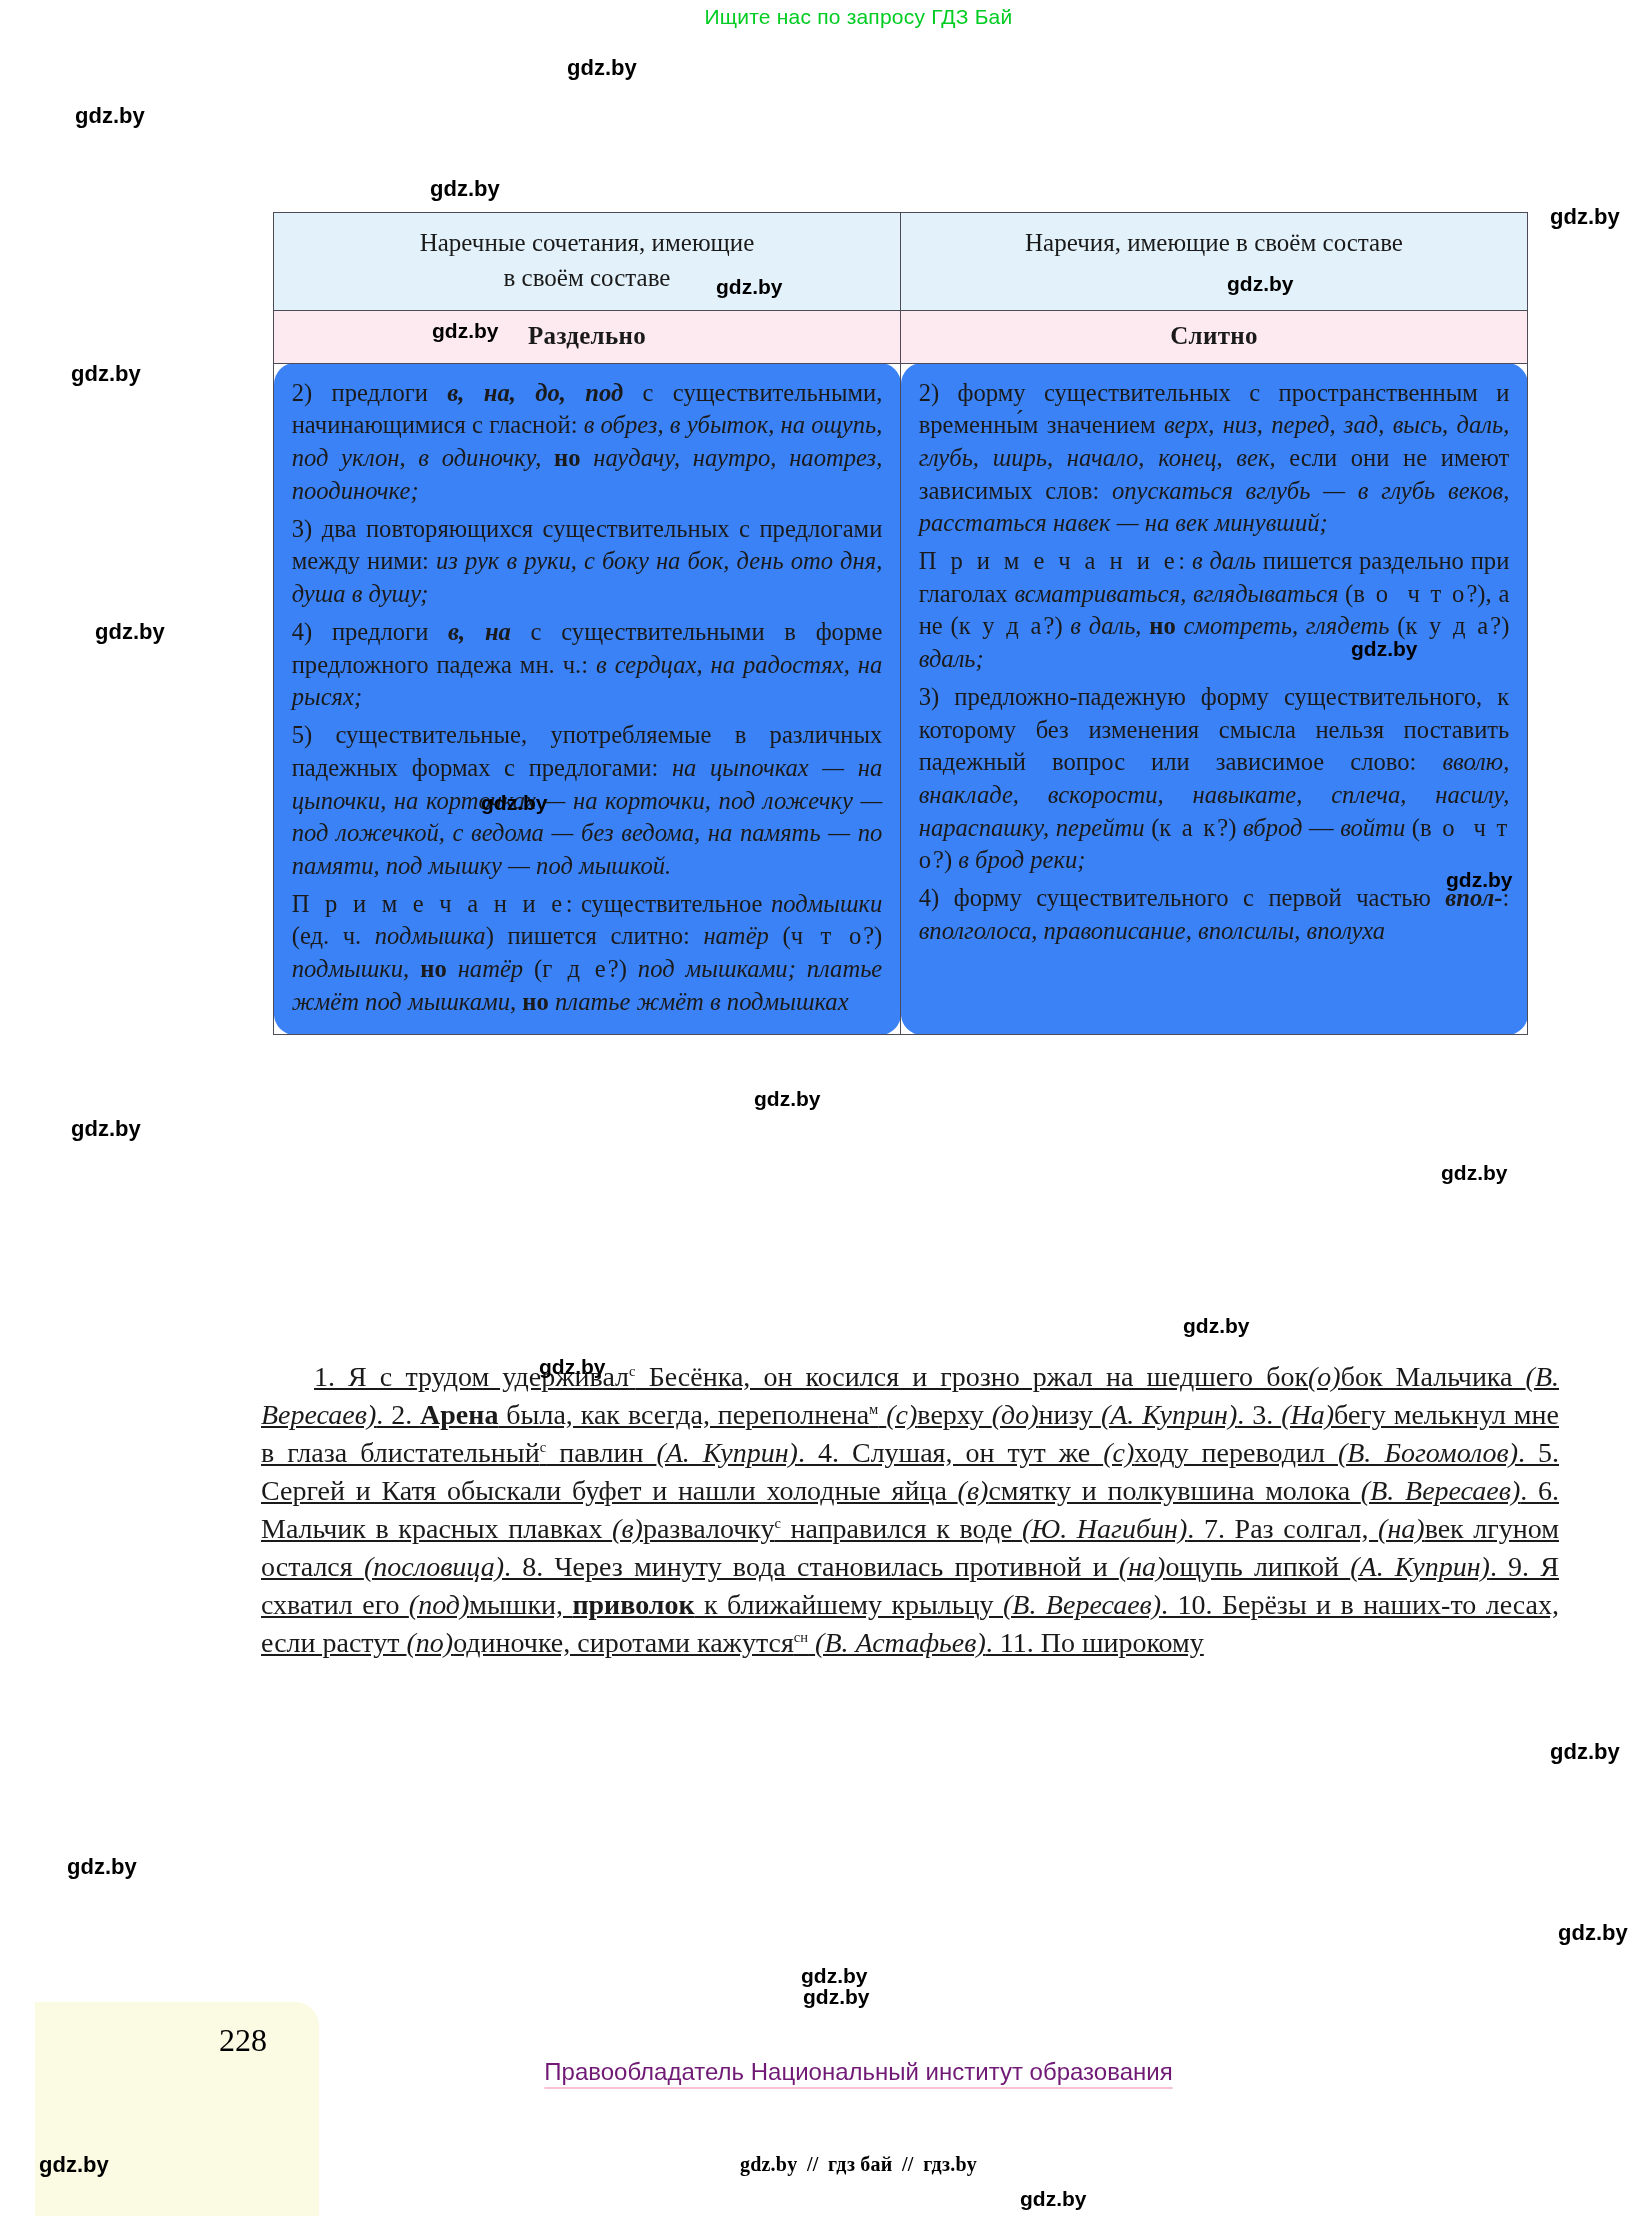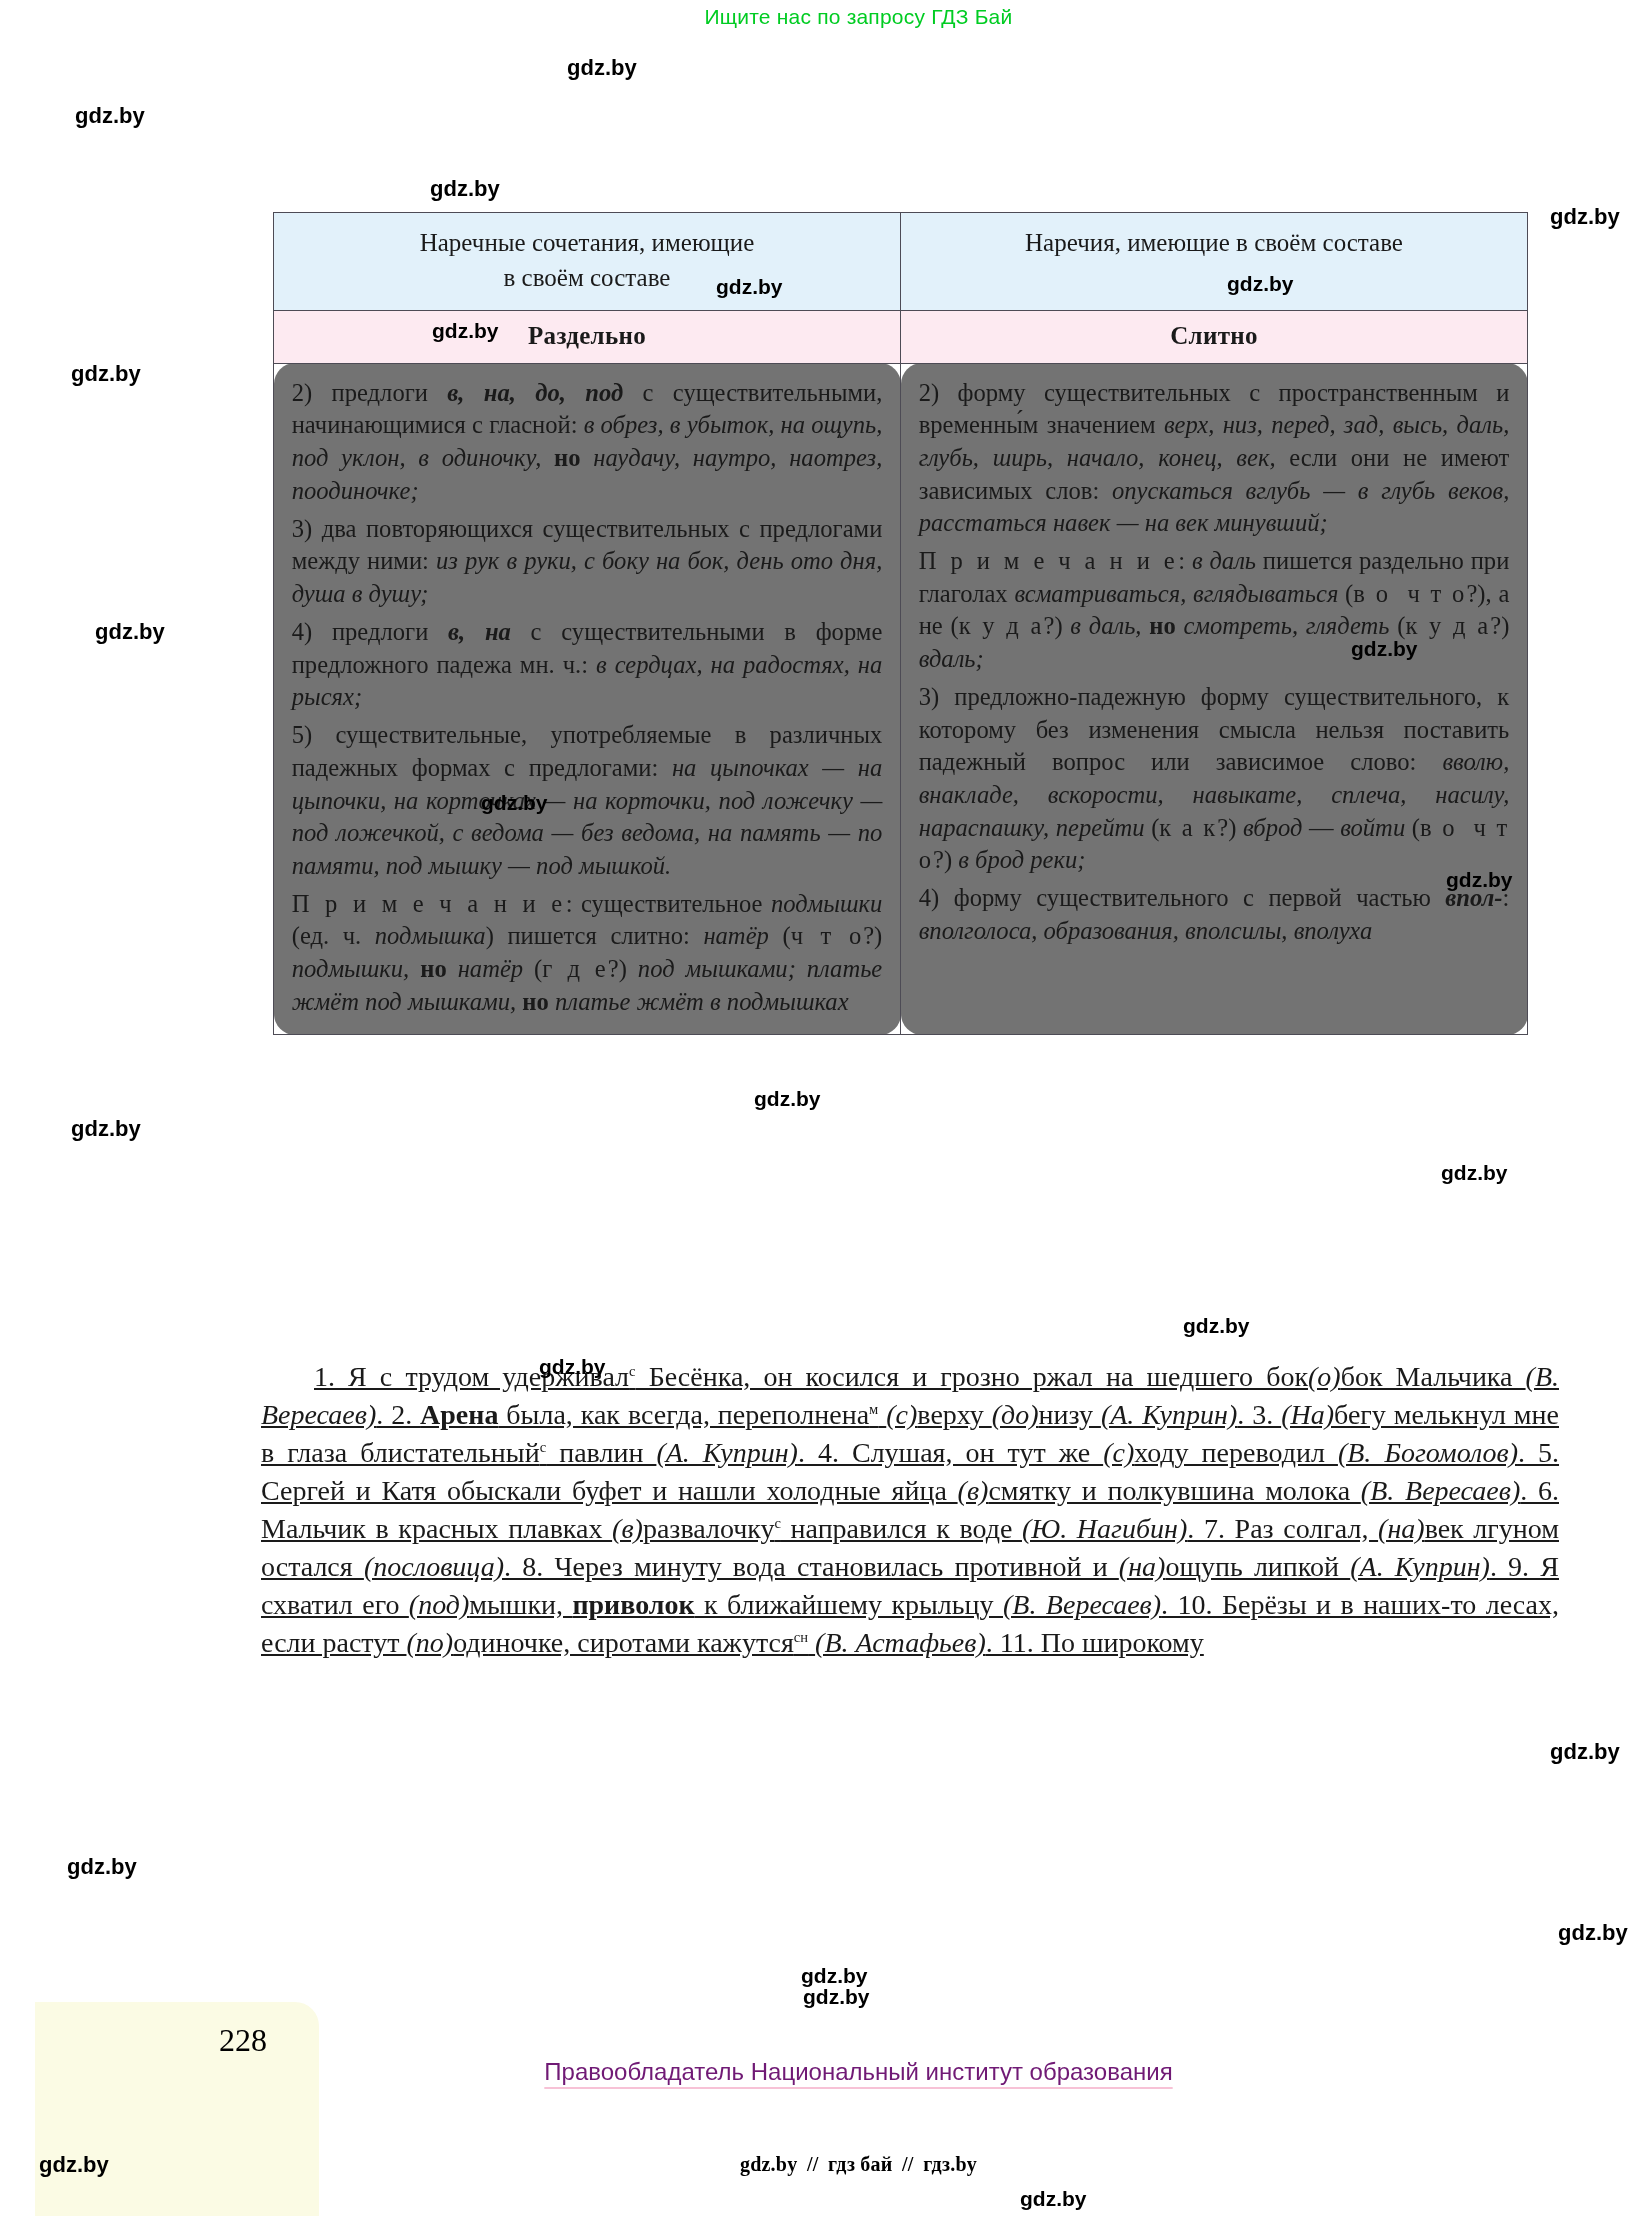--- a/index.html
+++ b/index.html
@@ -73,21 +73,21 @@
   }
   .hdr-blue {
     background: #e2f1fa;
     text-align: center;
     font-size: 25px;
     padding: 13px 14.5px 14.5px 14.5px !important;
     line-height: 1.38;
   }
   .hdr-blue .l2 { display:block; }
   .body-cell {
-    background: #737373;
+    background: #3b82f6;
     padding: 13px 17.7px 16px 17.7px !important;
     font-size: 24.6px;
     line-height: 1.325;
     border-radius: 21px;
   }
   .body-cell p {
     margin: 0 0 5.6px 0;
     text-align: justify;
     text-justify: inter-word;
   }
@@ -212,21 +212,21 @@
           <p>3) два повторяющихся существительных с предлогами между ними: <span class="it">из рук в руки, с боку на бок, день ото дня, душа в душу;</span></p>
           <p>4)&nbsp;предлоги <span class="bi">в, на</span> с существительными в форме предложного падежа мн. ч.: <span class="it">в сердцах, на радостях, на рысях;</span></p>
           <p>5) существительные, употребляемые в различных падежных формах с предлогами: <span class="it">на цыпочках — на цыпочки, на корточках — на корточки, под ложечку — под ложечкой, с ведома — без ведома, на память — по памяти, под мышку — под мышкой.</span></p>
           <p><span class="sp">П р и м е ч а н и е</span>: существительное <span class="it">подмышки</span> (ед. ч. <span class="it">подмышка</span>) пишется слитно: <span class="it">натёр</span> (<span class="spq">ч т о</span>?) <span class="it">подмышки,</span> <span class="bd">но</span> <span class="it">натёр</span> (<span class="spq">г д е</span>?) <span class="it">под мышками; платье жмёт под мышками,</span> <span class="bd">но</span> <span class="it">платье жмёт в подмышках</span></p>
         </td>
 
         <td class="body-cell">
           <p>2) форму существительных с пространственным и временны́м значением <span class="it">верх, низ, перед, зад, высь, даль, глубь, ширь, начало, конец, век,</span> если они не имеют зависимых слов: <span class="it">опускаться вглубь — в глубь веков, расстаться навек — на век минувший;</span></p>
           <p><span class="sp">П р и м е ч а н и е</span>: <span class="it">в даль</span> пишется раздельно при глаголах <span class="it">всматриваться, вглядываться</span> (<span class="spq">в о &nbsp;ч т о</span>?), а не (<span class="spq">к у д а</span>?) <span class="it">в даль,</span> <span class="bd">но</span> <span class="it">смотреть, глядеть</span> (<span class="spq">к у д а</span>?) <span class="it">вдаль;</span></p>
           <p>3)&nbsp;предложно-падежную форму существительного, к которому без изменения смысла нельзя поставить падежный вопрос или зависимое слово: <span class="it">вволю, внакладе, вскорости, навыкате, сплеча, насилу, нараспашку, перейти</span> (<span class="spq">к а к</span>?) <span class="it">вброд</span> — <span class="it">войти</span> (<span class="spq">в о &nbsp;ч т о</span>?) <span class="it">в брод реки;</span></p>
-          <p>4) форму существительного с первой частью <span class="bi">впол-</span>: <span class="it">вполголоса, образования, вполсилы, вполуха</span></p>
+          <p>4) форму существительного с первой частью <span class="bi">впол-</span>: <span class="it">вполголоса, правописание, вполсилы, вполуха</span></p>
         </td>
       </tr>
     </tbody>
   </table>
 
 
   <div class="exercise">1. Я с трудом удерживал<sup>с</sup> Бесёнка, он косился и грозно ржал на шедшего бок<span class="it">(о)</span>бок Мальчика <span class="it">(В. Вересаев)</span>. 2. <span class="bd">Арена</span> была, как всегда, переполнена<sup>м</sup> <span class="it">(с)</span>верху <span class="it">(до)</span>низу <span class="it">(А. Куприн)</span>. 3. <span class="it">(На)</span>бегу мелькнул мне в глаза блистательный<sup>с</sup> павлин <span class="it">(А. Куприн)</span>. 4. Слушая, он тут же <span class="it">(с)</span>ходу переводил <span class="it">(В. Богомолов)</span>. 5. Сергей и Катя обыскали буфет и нашли холодные яйца <span class="it">(в)</span>смятку и полкувшина молока <span class="it">(В. Вересаев)</span>. 6. Мальчик в красных плавках <span class="it">(в)</span>развалочку<sup>с</sup> направился к воде <span class="it">(Ю. Нагибин)</span>. 7. Раз солгал, <span class="it">(на)</span>век лгуном остался <span class="it">(пословица)</span>. 8. Через минуту вода становилась противной и <span class="it">(на)</span>ощупь липкой <span class="it">(А. Куприн)</span>. 9. Я схватил его <span class="it">(под)</span>мышки, <span class="bd">приволок</span> к ближайшему крыльцу <span class="it">(В. Вересаев)</span>. 10. Берёзы и в наших-то лесах, если растут <span class="it">(по)</span>одиночке, сиротами кажутся<sup>сн</sup> <span class="it">(В. Астафьев)</span>. 11. По широкому</div>
 
   <div class="pg-sticky"></div>
   <div class="pg-num">228</div>

